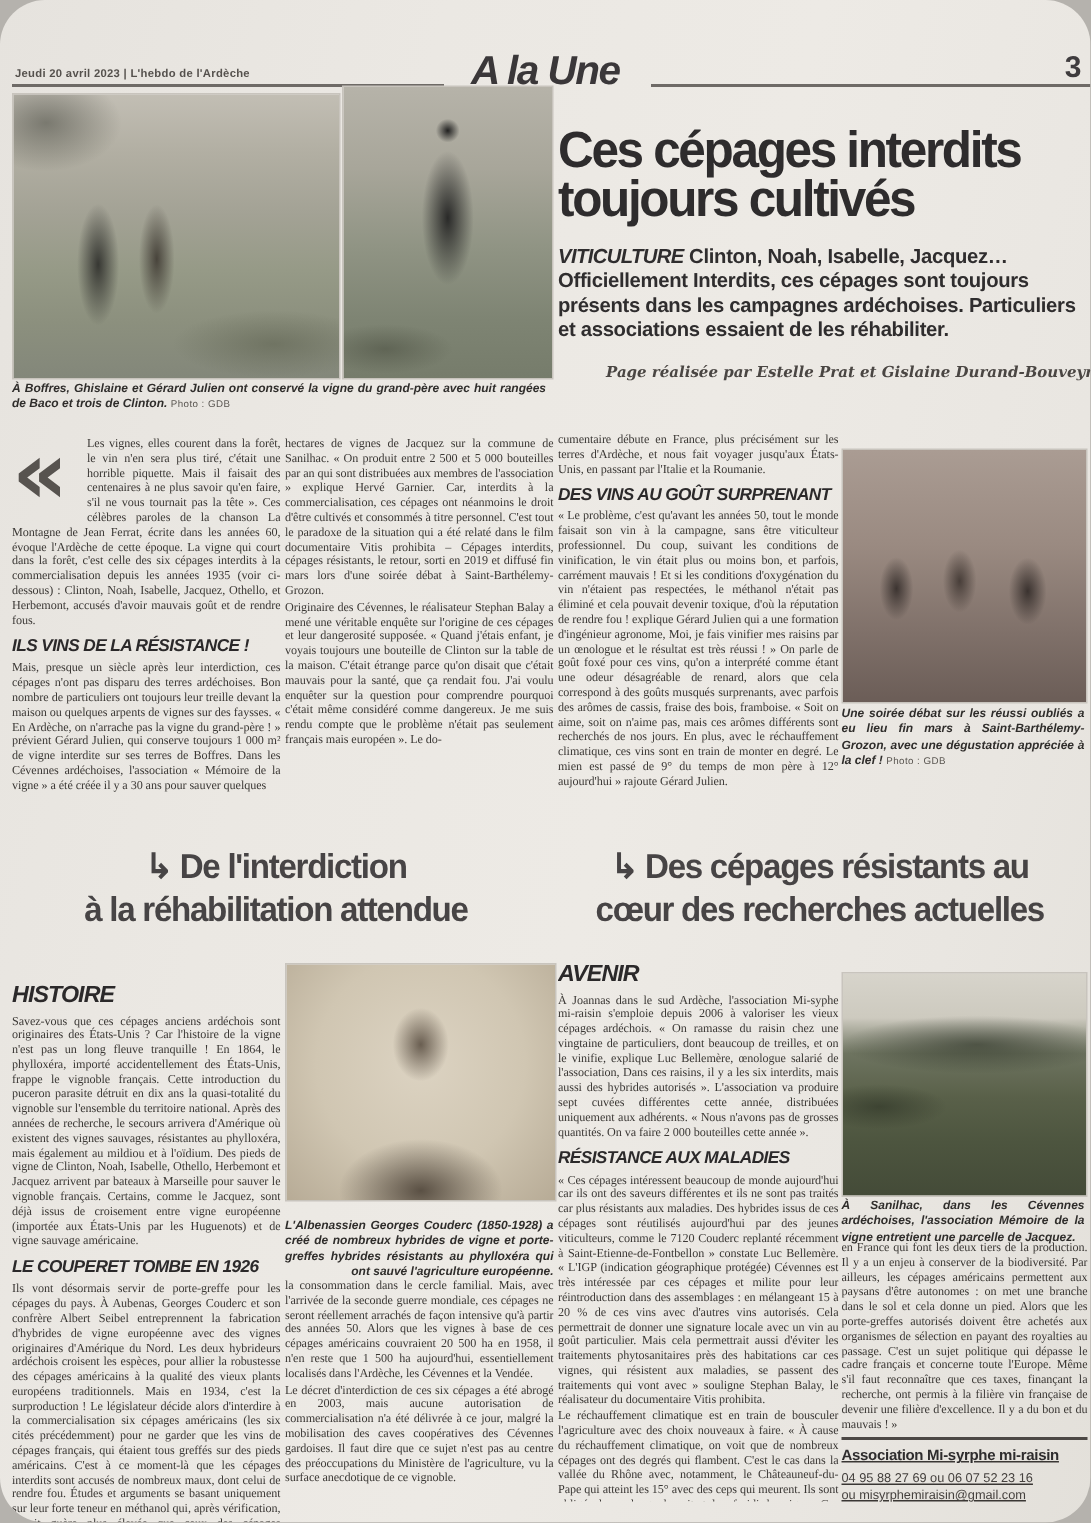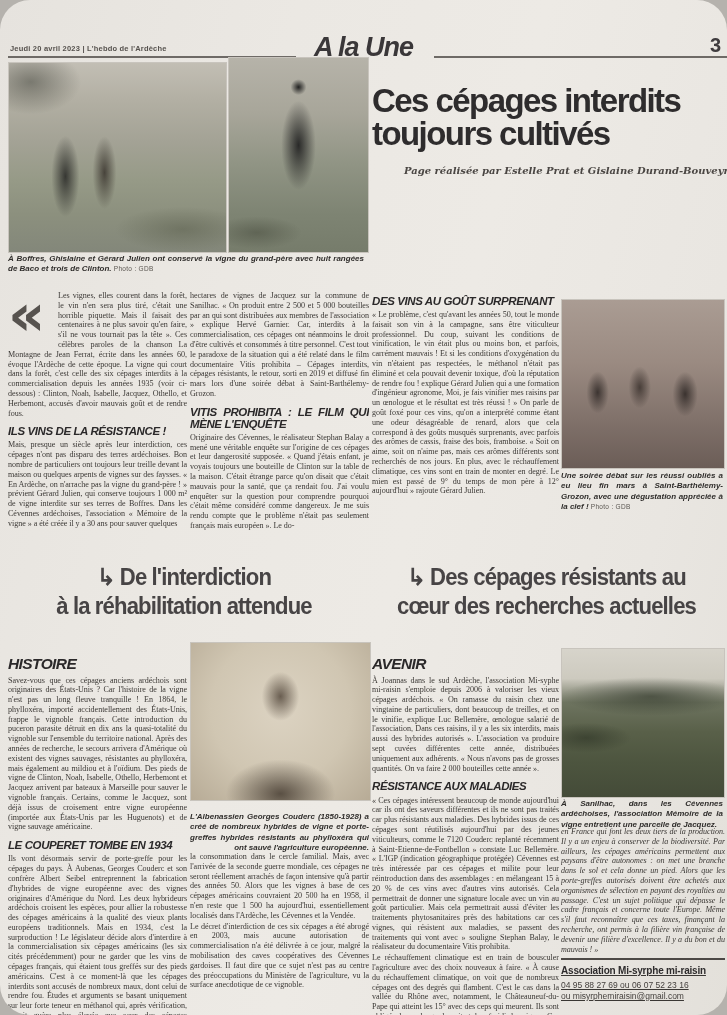--- a/index.html
+++ b/index.html
@@ -61,22 +61,22 @@
   .byline-row .rule{flex:1;height:1px;background:#75716c;}
   .byline{font:italic 700 10px "DejaVu Serif",serif;color:#4a4643;white-space:nowrap;margin-left:24px;}
   
   .col{position:absolute;overflow:hidden;text-align:justify;font-size:8.1px;line-height:9.8px;letter-spacing:-.05px;color:#3b3835;}
   .col p{margin:0 0 1px 0;}
   .col-a{left:8px;top:291px;width:179px;height:268px;}
   .col-b{left:190px;top:291px;width:179px;height:268px;}
   .col-c{left:372px;top:288px;width:187px;height:272px;}
   .col-d{left:8px;top:656px;width:179px;height:359px;}
   .col-e{left:190px;top:852px;width:179px;height:163px;}
-  .col-f{left:372px;top:656px;width:187px;height:359px;}
-  .col-g{left:561px;top:827px;width:164px;height:132px;font-style:italic;}
+  .col-f{left:372px;top:642px;width:187px;height:359px;}
+  .col-g{left:561px;top:827px;width:164px;height:132px;}
   .quote-mark{float:left;width:46px;font:800 58px "DejaVu Sans",sans-serif;color:#57534f;line-height:44px;margin:2px 4px 6px 0;}
   .it{}
   .mini-head{font:italic 800 11.5px "Liberation Sans",sans-serif;letter-spacing:-.4px;color:#2b292a;margin:7px 0 3px;line-height:1.05;}
   .mini-head.nw{white-space:nowrap;}
   .big-head{font:italic 800 15.5px "Liberation Sans",sans-serif;letter-spacing:-.6px;color:#2b292a;margin:0 0 4px;line-height:1;}
   
   .crosshead{position:absolute;top:563px;text-align:center;font:700 23px "Liberation Sans",sans-serif;
              letter-spacing:-.9px;color:#47444 6;line-height:1.24;color:#474445;transform:scaleX(.96);}
   .ch-left{left:0;width:368px;}
   .ch-right{left:366px;width:361px;}
@@ -103,58 +103,59 @@
   <div class="photo photo-portrait"></div>
   <div class="photo photo-hillside"></div>
 
   <div class="caption cap-couple"><span>À Boffres, Ghislaine et Gérard Julien ont conservé la vigne du grand-père avec huit rangées de Baco et trois de Clinton. </span><span class="credit">Photo : GDB</span></div>
   <div class="caption cap-debate"><span>Une soirée débat sur les réussi oubliés a eu lieu fin mars à Saint-Barthélemy-Grozon, avec une dégustation appréciée à la clef ! </span><span class="credit">Photo : GDB</span></div>
   <div class="caption cap-portrait">L'Albenassien Georges Couderc (1850-1928) a créé de nombreux hybrides de vigne et porte-greffes hybrides résistants au phylloxéra qui ont sauvé l'agriculture européenne.</div>
   <div class="caption cap-hillside">À Sanilhac, dans les Cévennes ardéchoises, l'association Mémoire de la vigne entretient une parcelle de Jacquez.</div>
 
   <div class="headline">
     <h1>Ces cépages interdits toujours cultivés</h1>
+    <div class="kicker"><span class="lbl">VITICULTURE</span><span> Clinton, Noah, Isabelle, Jacquez… Officiellement Interdits, ces cépages sont toujours présents dans les campagnes ardéchoises. Particuliers et associations essaient de les réhabiliter.</span></div>
     <div class="byline-row">
       <span class="rule"></span>
       <span class="byline">Page réalisée par Estelle Prat et Gislaine Durand-Bouveyron</span>
       <span class="rule"></span>
     </div>
   </div>
 
   <div class="col col-a">
     <div class="quote-mark">«</div>
     <p><span class="it">Les vignes, elles courent dans la forêt, le vin n'en sera plus tiré, c'était une horrible piquette. Mais il faisait des centenaires à ne plus savoir qu'en faire, s'il ne vous tournait pas la tête ».</span><span> Ces célèbres paroles de la chanson La Montagne de Jean Ferrat, écrite dans les années 60, évoque l'Ardèche de cette époque. La vigne qui court dans la forêt, c'est celle des six cépages interdits à la commercialisation depuis les années 1935 (voir ci-dessous) : Clinton, Noah, Isabelle, Jacquez, Othello, et Herbemont, accusés d'avoir mauvais goût et de rendre fous.</span></p>
     <div class="mini-head nw">ILS VINS DE LA RÉSISTANCE !</div>
     <p>Mais, presque un siècle après leur interdiction, ces cépages n'ont pas disparu des terres ardéchoises. Bon nombre de particuliers ont toujours leur treille devant la maison ou quelques arpents de vignes sur des faysses. « En Ardèche, on n'arrache pas la vigne du grand-père ! » prévient Gérard Julien, qui conserve toujours 1 000 m² de vigne interdite sur ses terres de Boffres. Dans les Cévennes ardéchoises, l'association « Mémoire de la vigne » a été créée il y a 30 ans pour sauver quelques</p>
   </div>
 
   <div class="col col-b">
     <p>hectares de vignes de Jacquez sur la commune de Sanilhac. « On produit entre 2 500 et 5 000 bouteilles par an qui sont distribuées aux membres de l'association » explique Hervé Garnier. Car, interdits à la commercialisation, ces cépages ont néanmoins le droit d'être cultivés et consommés à titre personnel. C'est tout le paradoxe de la situation qui a été relaté dans le film documentaire Vitis prohibita – Cépages interdits, cépages résistants, le retour, sorti en 2019 et diffusé fin mars lors d'une soirée débat à Saint-Barthélemy-Grozon.</p>
-    <div class="mini-head">VITIS PROHIBITA : LE FILM QUI MÈNE L'ENQUÊTE</div>
     <p>Originaire des Cévennes, le réalisateur Stephan Balay a mené une véritable enquête sur l'origine de ces cépages et leur dangerosité supposée. « Quand j'étais enfant, je voyais toujours une bouteille de Clinton sur la table de la maison. C'était étrange parce qu'on disait que c'était mauvais pour la santé, que ça rendait fou. J'ai voulu enquêter sur la question pour comprendre pourquoi c'était même considéré comme dangereux. Je me suis rendu compte que le problème n'était pas seulement français mais européen ». Le do-</p>
   </div>
 
   <div class="col col-c">
+    <p>cumentaire débute en France, plus précisément sur les terres d'Ardèche, et nous fait voyager jusqu'aux États-Unis, en passant par l'Italie et la Roumanie.</p>
     <div class="mini-head nw">DES VINS AU GOÛT SURPRENANT</div>
     <p>« Le problème, c'est qu'avant les années 50, tout le monde faisait son vin à la campagne, sans être viticulteur professionnel. Du coup, suivant les conditions de vinification, le vin était plus ou moins bon, et parfois, carrément mauvais ! Et si les conditions d'oxygénation du vin n'étaient pas respectées, le méthanol n'était pas éliminé et cela pouvait devenir toxique, d'où la réputation de rendre fou ! explique Gérard Julien qui a une formation d'ingénieur agronome, Moi, je fais vinifier mes raisins par un œnologue et le résultat est très réussi ! » On parle de goût foxé pour ces vins, qu'on a interprété comme étant une odeur désagréable de renard, alors que cela correspond à des goûts musqués surprenants, avec parfois des arômes de cassis, fraise des bois, framboise. « Soit on aime, soit on n'aime pas, mais ces arômes différents sont recherchés de nos jours. En plus, avec le réchauffement climatique, ces vins sont en train de monter en degré. Le mien est passé de 9° du temps de mon père à 12° aujourd'hui » rajoute Gérard Julien.</p>
   </div>
 
   <div class="crosshead ch-left">
     <div>↳ De l'interdiction</div>
     <div>à la réhabilitation attendue</div>
   </div>
   <div class="crosshead ch-right">
     <div>↳ Des cépages résistants au</div>
     <div>cœur des recherches actuelles</div>
   </div>
 
   <div class="col col-d">
     <div class="big-head">HISTOIRE</div>
     <p>Savez-vous que ces cépages anciens ardéchois sont originaires des États-Unis ? Car l'histoire de la vigne n'est pas un long fleuve tranquille ! En 1864, le phylloxéra, importé accidentellement des États-Unis, frappe le vignoble français. Cette introduction du puceron parasite détruit en dix ans la quasi-totalité du vignoble sur l'ensemble du territoire national. Après des années de recherche, le secours arrivera d'Amérique où existent des vignes sauvages, résistantes au phylloxéra, mais également au mildiou et à l'oïdium. Des pieds de vigne de Clinton, Noah, Isabelle, Othello, Herbemont et Jacquez arrivent par bateaux à Marseille pour sauver le vignoble français. Certains, comme le Jacquez, sont déjà issus de croisement entre vigne européenne (importée aux États-Unis par les Huguenots) et de vigne sauvage américaine.</p>
-    <div class="mini-head nw">LE COUPERET TOMBE EN 1934</div>
+    <div class="mini-head nw">LE COUPERET TOMBE EN 1926</div>
     <p>Ils vont désormais servir de porte-greffe pour les cépages du pays. À Aubenas, Georges Couderc et son confrère Albert Seibel entreprennent la fabrication d'hybrides de vigne européenne avec des vignes originaires d'Amérique du Nord. Les deux hybrideurs ardéchois croisent les espèces, pour allier la robustesse des cépages américains à la qualité des vieux plants européens traditionnels. Mais en 1934, c'est la surproduction ! Le législateur décide alors d'interdire à la commercialisation six cépages américains (les six cités précédemment) pour ne garder que les vins de cépages français, qui étaient tous greffés sur des pieds américains. C'est à ce moment-là que les cépages interdits sont accusés de nombreux maux, dont celui de rendre fou. Études et arguments se basant uniquement sur leur forte teneur en méthanol qui, après vérification, n'était guère plus élevée que ceux des cépages autorisés. Ces cépages, classés hors-la-loi, doivent être arrachés avec interdiction formelle de vendre la production qui reste néanmoins autorisée à</p>
   </div>
 
   <div class="col col-e">
     <p>la consommation dans le cercle familial. Mais, avec l'arrivée de la seconde guerre mondiale, ces cépages ne seront réellement arrachés de façon intensive qu'à partir des années 50. Alors que les vignes à base de ces cépages américains couvraient 20 500 ha en 1958, il n'en reste que 1 500 ha aujourd'hui, essentiellement localisés dans l'Ardèche, les Cévennes et la Vendée.</p>
     <p>Le décret d'interdiction de ces six cépages a été abrogé en 2003, mais aucune autorisation de commercialisation n'a été délivrée à ce jour, malgré la mobilisation des caves coopératives des Cévennes gardoises. Il faut dire que ce sujet n'est pas au centre des préoccupations du Ministère de l'agriculture, vu la surface anecdotique de ce vignoble.</p>
   </div>
 
   <div class="col col-f">
     <div class="big-head">AVENIR</div>

